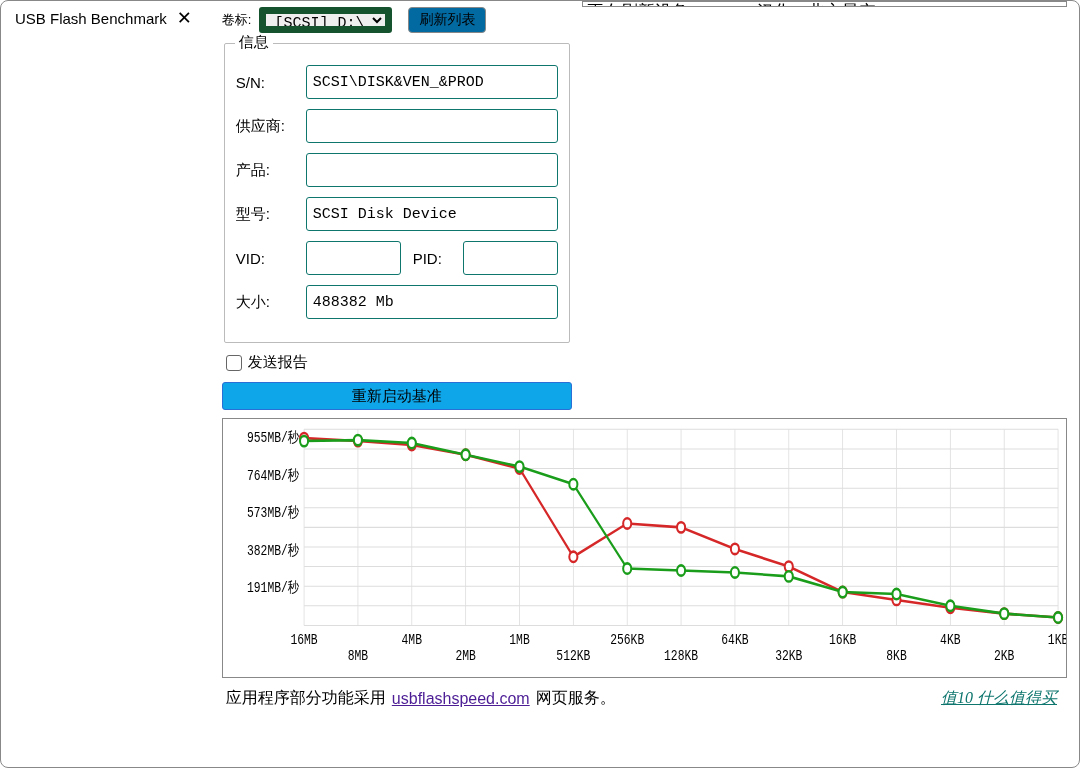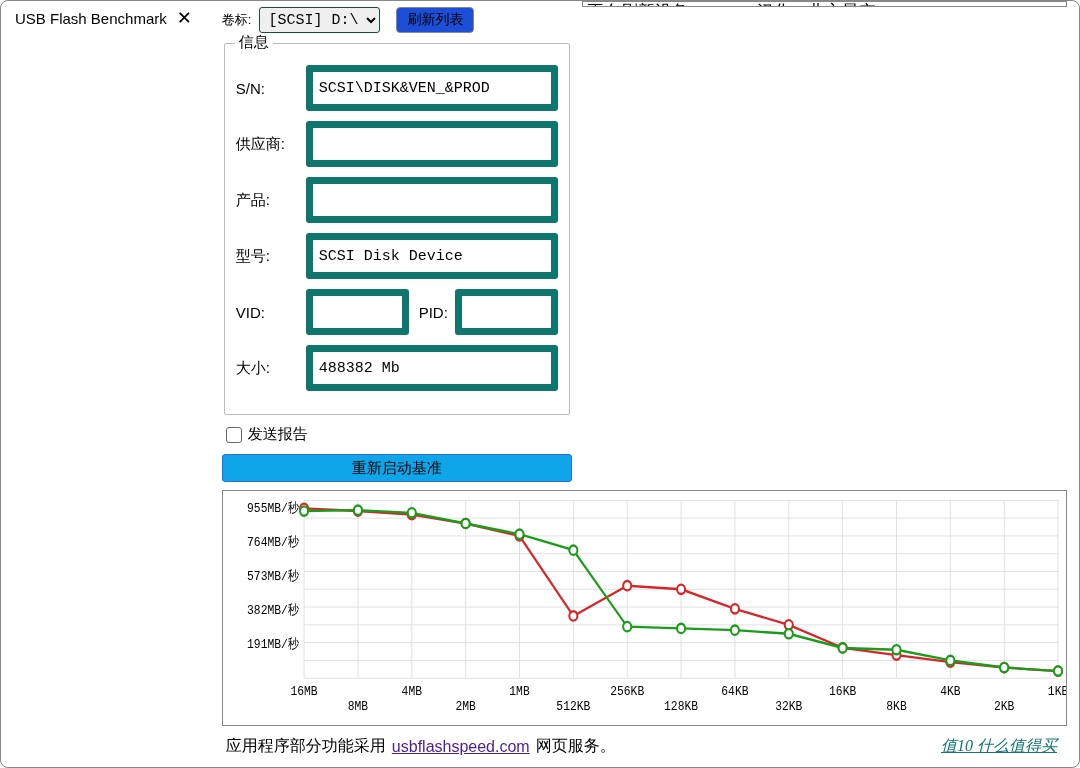--- a/index.html
+++ b/index.html
@@ -6,29 +6,29 @@
   html, body { margin: 0; padding: 0; height: 100%; background: #fff; font-family: "Microsoft YaHei", "SimSun", Arial, sans-serif; font-size: 13px; }
   #window { width: 1080px; height: 768px; border: 1px solid #888; border-radius: 8px; margin: 0 auto; background: #fff; display: flex; flex-direction: row; overflow: hidden; }
   #titlebar { height: 34px; display: flex; align-items: center; padding: 0 8px 0 14px; font-size: 15px; }
   #titlebar .spacer { flex: 1; }
   #titlebar .close { font-size: 18px; padding: 4px 10px; cursor: default; }
   #main { flex: 1; display: flex; flex-direction: column; padding: 0 12px 6px 12px; gap: 8px; }
   #top { display: flex; gap: 10px; align-items: flex-start; }
   
   #left { width: 350px; display: flex; flex-direction: column; gap: 10px; }
   #volume-row { display: flex; align-items: center; gap: 8px; padding-top: 6px; }
-  #volume-row select { font-family: "Courier New", monospace; font-size: 15px; height: 26px; border: 1px solid #14532d; border-radius: 3px; padding: 0 4px; }
-  .btn { height: 26px; border: 1px solid #888; border-radius: 4px; background: #1d4ed8; padding: 0 10px; font-size: 14px; }
+  #volume-row select { font-family: "Courier New", monospace; font-size: 15px; height: 26px; border: 7px solid #14532d; border-radius: 3px; padding: 0 4px; }
+  .btn { height: 26px; border: 1px solid #888; border-radius: 4px; background: #0369a1; padding: 0 10px; font-size: 14px; }
   
   #info-group { border: 1px solid #bbb; border-radius: 2px; padding: 12px 10px 14px 10px; position: relative; }
   #info-group .legend { position: absolute; top: -11px; left: 10px; background: #fff; padding: 0 4px; font-size: 15px; }
   table.fields { width: 100%; border-collapse: separate; border-spacing: 0 8px; }
   table.fields td.lbl { width: 70px; font-size: 15px; white-space: nowrap; }
   table.fields input[type=text] {
-    width: 100%; height: 34px; border: 7px solid #0f766e; border-radius: 3px; padding: 16px 6px;
+    width: 100%; height: 34px; border: 1px solid #0f766e; border-radius: 3px; padding: 16px 6px;
     font-family: "Courier New", monospace; font-size: 15px; background: #fff;
   }
   .pidrow input[type=text] { width: 70px; }
   #send-row { display: flex; align-items: center; gap: 6px; padding-left: 4px; font-size: 15px; }
   #send-row .chk { width: 16px; height: 16px; border: 1px solid #666; border-radius: 3px; display:inline-block; }
   #restart-btn { width: 100%; height: 28px; border: 1.5px solid #2a6fd6; border-radius: 3px; background: #0ea5e9; font-size: 15px; }
   
   #log-wrap { flex: 1; position: relative; }
   #log { position: absolute; inset: 0; border: 1px solid #888; overflow-y: scroll; padding: 2px 4px;
          font-family: "SimSun","NSimSun","Courier New",monospace; font-size: 17px; line-height: 18px;
@@ -83,21 +83,21 @@
               <td class="lbl">产品:</td>
               <td colspan="3"><input type="text" value="" style=""></td>
             </tr>
             <tr>
               <td class="lbl">型号:</td>
               <td colspan="3"><input type="text" value="SCSI Disk Device" style=""></td>
             </tr>
             <tr class="pidrow">
               <td class="lbl">VID:</td>
               <td><input type="text" value="" style=""></td>
-              <td class="lbl" style="width:44px;text-align:right;padding-right:6px;">PID:</td>
+              <td class="lbl" style="width:60px;text-align:right;padding-right:20px;">PID:</td>
               <td><input type="text" value="" style=""></td>
             </tr>
             <tr>
               <td class="lbl">大小:</td>
               <td colspan="3"><input type="text" value="488382 Mb" style=""></td>
             </tr>
           </tbody>
             </table>
         </fieldset>
 

